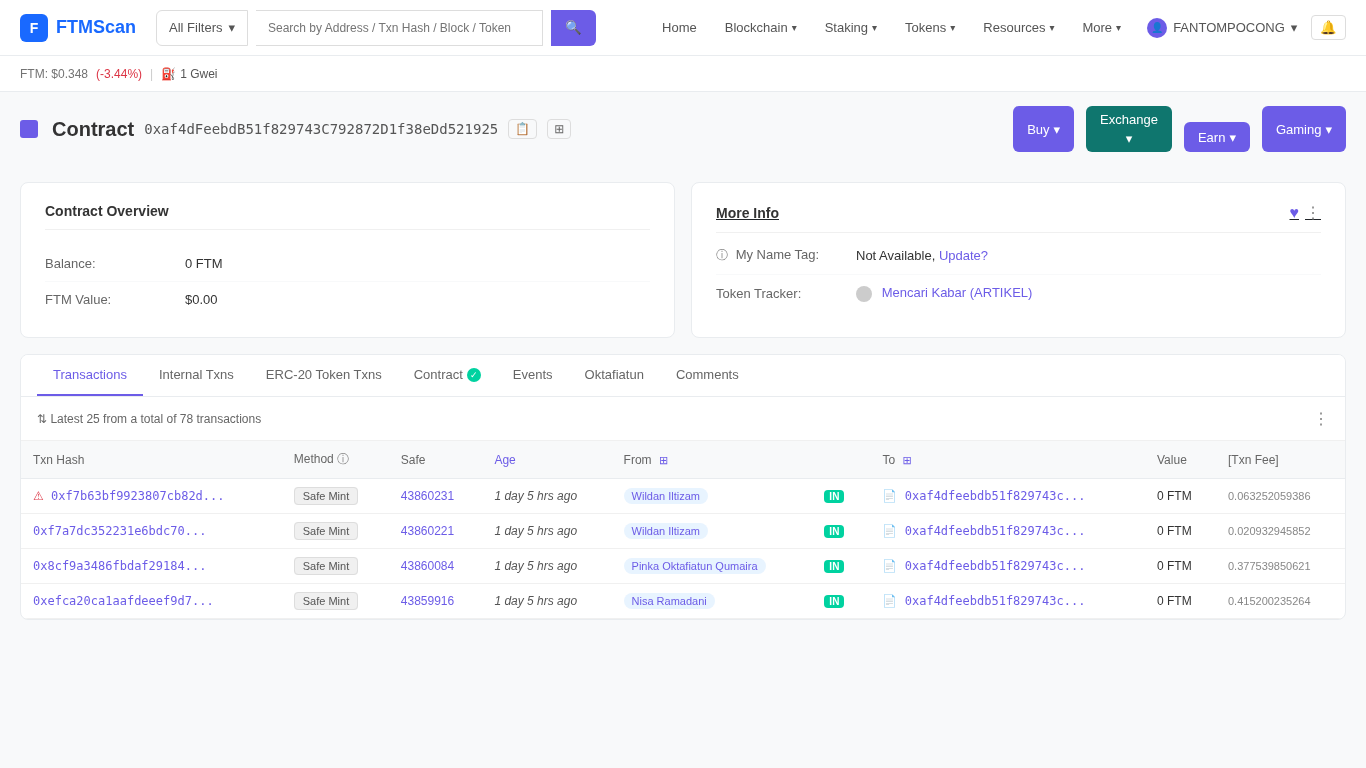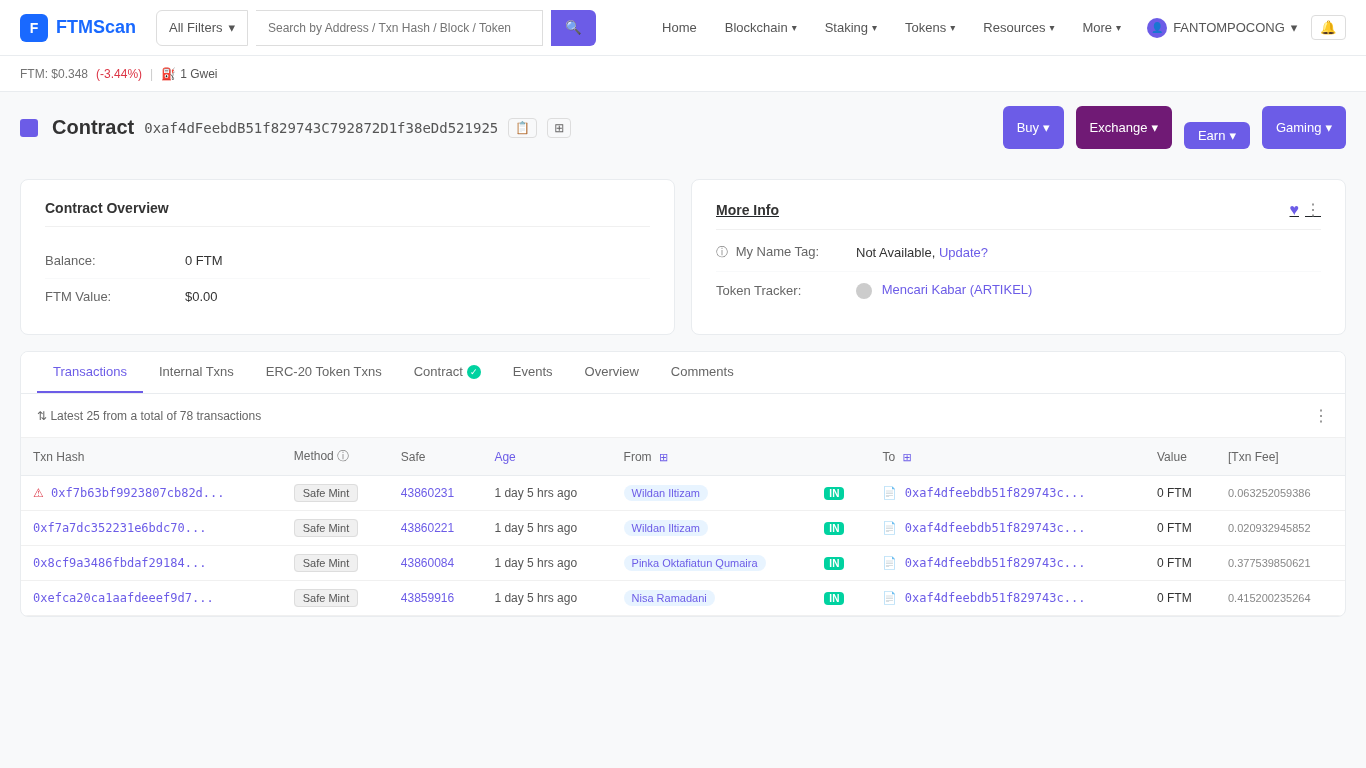--- a/index.html
+++ b/index.html
@@ -28,21 +28,21 @@
 
     
     .action-bar { background: #f8f9fa; padding: 14px 20px; display: flex; align-items: center; gap: 10px; }
     .page-title { font-size: 20px; font-weight: 600; color: #333; }
     .contract-addr { font-size: 14px; color: #555; font-family: monospace; }
     .copy-btn { background: none; border: 1px solid #ddd; border-radius: 4px; padding: 2px 6px; cursor: pointer; font-size: 12px; color: #666; }
     .qr-btn { background: none; border: 1px solid #ddd; border-radius: 4px; padding: 2px 6px; cursor: pointer; font-size: 12px; color: #666; }
     .action-btns { margin-left: auto; display: flex; gap: 12px; }
     .action-btn { padding: 6px 14px; border-radius: 6px; border: none; cursor: pointer; font-size: 13px; display: flex; align-items: center; gap: 4px; }
     .btn-buy { background: #6c5ce7; color: white; }
-    .btn-exchange { background: #701a75; color: white; }
+    .btn-exchange { background: #0f766e; color: white; flex-direction: column; }
     .btn-earn { background: #6c5ce7; color: white; margin-top: 16px; }
     .btn-gaming { background: #6c5ce7; color: white; }
 
     
     .content { padding: 16px 20px; }
     .cards-row { display: grid; grid-template-columns: 1fr 1fr; gap: 16px; margin-bottom: 16px; }
     .card { background: #fff; border: 1px solid #e9ecef; border-radius: 8px; padding: 20px 24px; }
     .card-title { font-size: 14px; font-weight: 600; color: #333; margin-bottom: 16px; border-bottom: 1px solid #f0f0f0; padding-bottom: 10px; }
     .info-row { display: flex; align-items: center; padding: 10px 0; border-bottom: 1px solid #f8f9fa; }
     .info-row:last-child { border-bottom: none; }
@@ -67,21 +67,21 @@
     .table-options { color: #888; cursor: pointer; font-size: 16px; }
     
     table { width: 100%; border-collapse: collapse; }
     thead th { padding: 10px 12px; text-align: left; font-size: 12px; color: #666; font-weight: 500; border-bottom: 1px solid #e9ecef; background: #f8f9fa; }
     thead th.sort-active { color: #6c5ce7; }
     tbody tr { border-bottom: 1px solid #f0f0f0; }
     tbody td { padding: 10px 12px; font-size: 12px; vertical-align: middle; }
     .txn-hash-link { color: #6c5ce7; text-decoration: none; font-family: monospace; font-size: 12px; }
     .method-badge { background: #f0f0f0; border: 1px solid #ddd; border-radius: 4px; padding: 2px 8px; font-size: 11px; color: #555; white-space: nowrap; }
     .block-link { color: #6c5ce7; text-decoration: none; }
-    .age-text { color: #555; white-space: nowrap; }
+    .age-text { color: #555; white-space: nowrap; font-style: italic; }
     .from-badge { background: #e8f4ff; color: #6c5ce7; padding: 2px 8px; border-radius: 12px; font-size: 11px; cursor: pointer; }
     .in-badge { background: #00d2a0; color: white; border-radius: 4px; padding: 1px 5px; font-size: 10px; font-weight: bold; margin-right: 4px; }
     .to-link { color: #6c5ce7; font-family: monospace; font-size: 12px; }
     .value-text { color: #333; font-size: 12px; }
     .fee-text { color: #888; font-size: 11px; }
     .filter-icon { color: #6c5ce7; margin-left: 4px; font-size: 11px; cursor: pointer; }
     .contract-icon { color: #6c5ce7; margin-right: 4px; }
   </style>
 </head>
 <body>
@@ -230,21 +230,21 @@
         <span>ERC-20 Token Txns</span>
       </div>
       <div class="tab">
         <span>Contract</span>
         <span class="verified-badge">✓</span>
       </div>
       <div class="tab">
         <span>Events</span>
       </div>
       <div class="tab">
-        <span>Overview</span>
+        <span>Oktafiatun</span>
       </div>
       <div class="tab">
         <span>Comments</span>
       </div>
     </div>
 
     <div class="table-info">
       <span>
         <span>⇅ Latest 25 from a total of </span>
         <span class="highlight">78</span>

